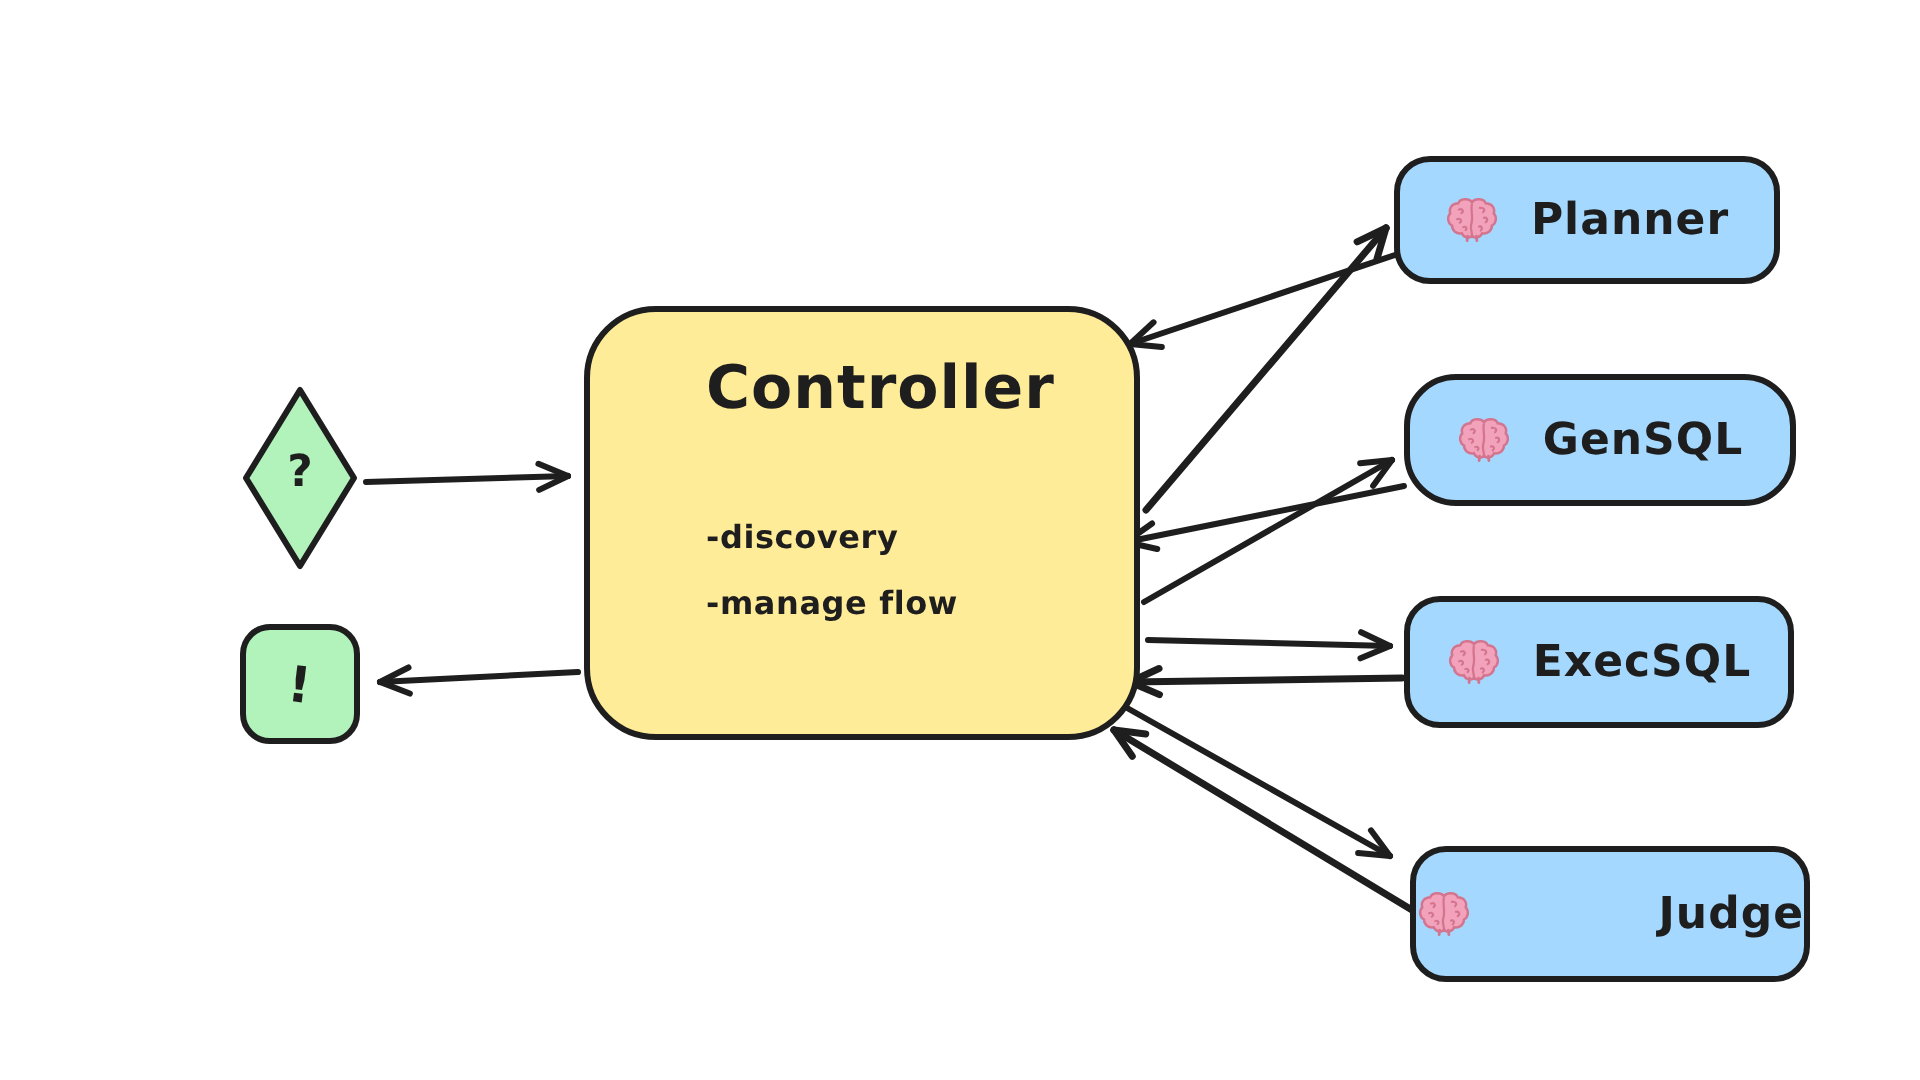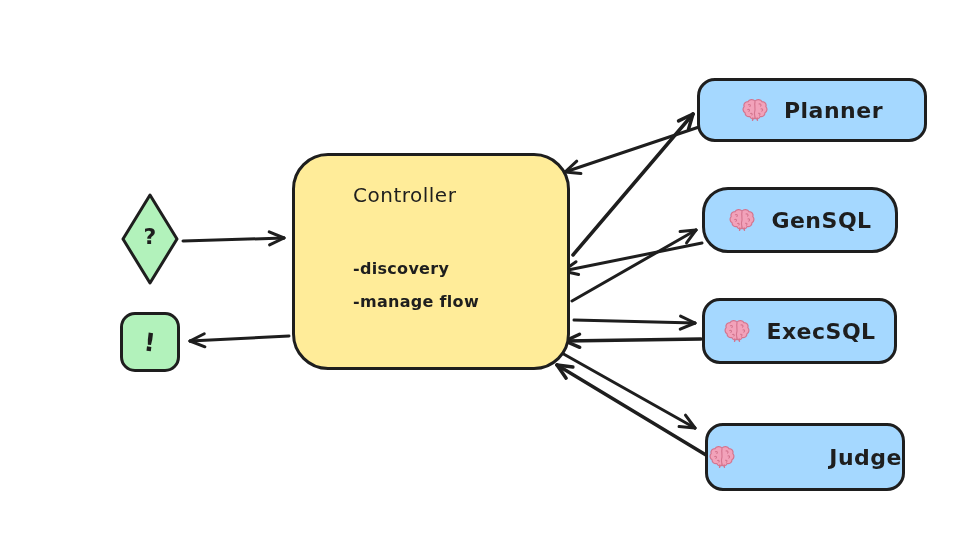--- a/index.html
+++ b/index.html
@@ -30,30 +30,30 @@
     display:flex;align-items:center;justify-content:center;
     font-size:25px;font-weight:bold;
   }
   .bang-box .glyph{transform:rotate(7deg);}
 
   .controller-box{
     position:absolute;left:292px;top:153px;width:278px;height:217px;
     background:var(--yellow);border:3.5px solid var(--stroke);border-radius:36px;
     padding:24px 18px 0 58px;
   }
-  .controller-title{font-size:20px;font-weight:normal;line-height:30px;letter-spacing:0.5px;}
+  .controller-title{font-size:30px;font-weight:bold;line-height:30px;letter-spacing:0.5px;}
   .controller-bullets{margin-top:42px;font-size:16px;font-weight:bold;line-height:33px;letter-spacing:0.3px;}
 
   .agent-box{
     position:absolute;background:var(--blue);
     border:3.5px solid var(--stroke);border-radius:18px;
     display:flex;align-items:center;justify-content:center;gap:15px;
   }
   .agent-box .label{font-size:22px;font-weight:bold;letter-spacing:0.5px;}
-  .agent-planner{left:697px;top:78px;width:230px;height:64px;text-align:center;}
+  .agent-planner{left:697px;top:78px;width:193px;height:64px;text-align:center;}
   .agent-gensql{left:702px;top:187px;width:196px;height:66px;border-radius:26px;}
   .agent-execsql{left:702px;top:298px;width:195px;height:66px;}
   .agent-judge{left:705px;top:423px;width:200px;height:68px;justify-content:space-between;}
 
   .brain-icon{display:block;flex:0 0 auto;}
 </style>
 </head>
 <body>
 
 <div class="canvas">

